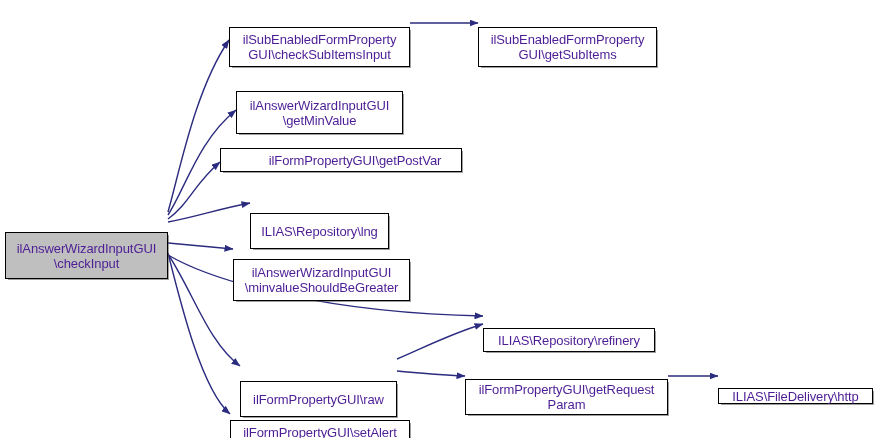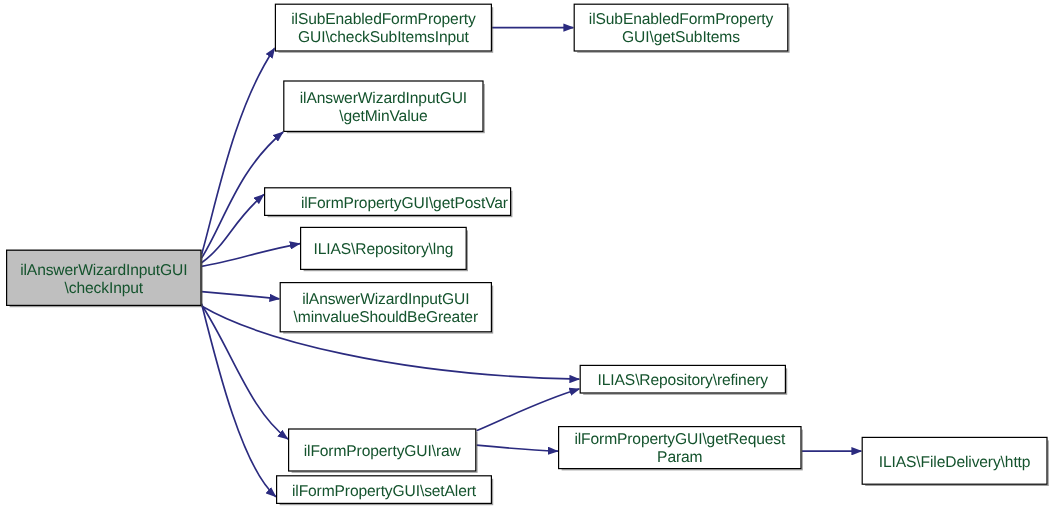--- a/index.html
+++ b/index.html
@@ -26,23 +26,24 @@
     position: absolute;
     box-sizing: border-box;
     border: 1px solid #000000;
     background: #ffffff;
     display: flex;
     align-items: center;
     justify-content: center;
     text-align: center;
     font-size: 13px;
     line-height: 15px;
-    color: #14532d;
+    color: #4c1d95;
     letter-spacing: -0.1px;
     z-index: 3;
+    margin-top: 24px;
   }
   .node .label {
     display: block;
     width: 100%;
     padding: 0 3px;
     white-space: pre-line;
   }
   .node.root {
     background: #bfbfbf;
     border: 1px solid #000000;
@@ -87,40 +88,40 @@
 GUI\checkSubItemsInput</span>
       </div>
       <div class="node shadow" style="left: 478px; top: 3px; width: 179px; height: 40px;">
         <span class="label">ilSubEnabledFormProperty
 GUI\getSubItems</span>
       </div>
       <div class="node shadow" style="left: 236px; top: 67px; width: 167px; height: 43px;">
         <span class="label">ilAnswerWizardInputGUI
 \getMinValue</span>
       </div>
-      <div class="node shadow" style="left: 220px; top: 156px; width: 206px; height: 24px; padding-left: 28px;">
+      <div class="node shadow" style="left: 220px; top: 124px; width: 242px; height: 24px; padding-left: 28px;">
         <span class="label">ilFormPropertyGUI\getPostVar</span>
       </div>
       <div class="node shadow" style="left: 250px; top: 189px; width: 139px; height: 36px;">
         <span class="label">ILIAS\Repository\lng</span>
       </div>
       <div class="node shadow" style="left: 233px; top: 235px; width: 177px; height: 42px;">
         <span class="label">ilAnswerWizardInputGUI
 \minvalueShouldBeGreater</span>
       </div>
       <div class="node shadow" style="left: 483px; top: 304px; width: 172px; height: 24px;">
         <span class="label">ILIAS\Repository\refinery</span>
       </div>
       <div class="node shadow" style="left: 240px; top: 357px; width: 157px; height: 36px;">
         <span class="label">ilFormPropertyGUI\raw</span>
       </div>
       <div class="node shadow" style="left: 465px; top: 355px; width: 203px; height: 36px;">
         <span class="label">ilFormPropertyGUI\getRequest
 Param</span>
       </div>
-      <div class="node shadow" style="left: 718px; top: 364px; width: 155px; height: 40px;">
+      <div class="node shadow" style="left: 718px; top: 364px; width: 155px; height: 16px;">
         <span class="label">ILIAS\FileDelivery\http</span>
       </div>
       <div class="node shadow" style="left: 230px; top: 396px; width: 180px; height: 24px;">
         <span class="label">ilFormPropertyGUI\setAlert</span>
       </div>
     </div>
 </div>
 
 </body></html>

